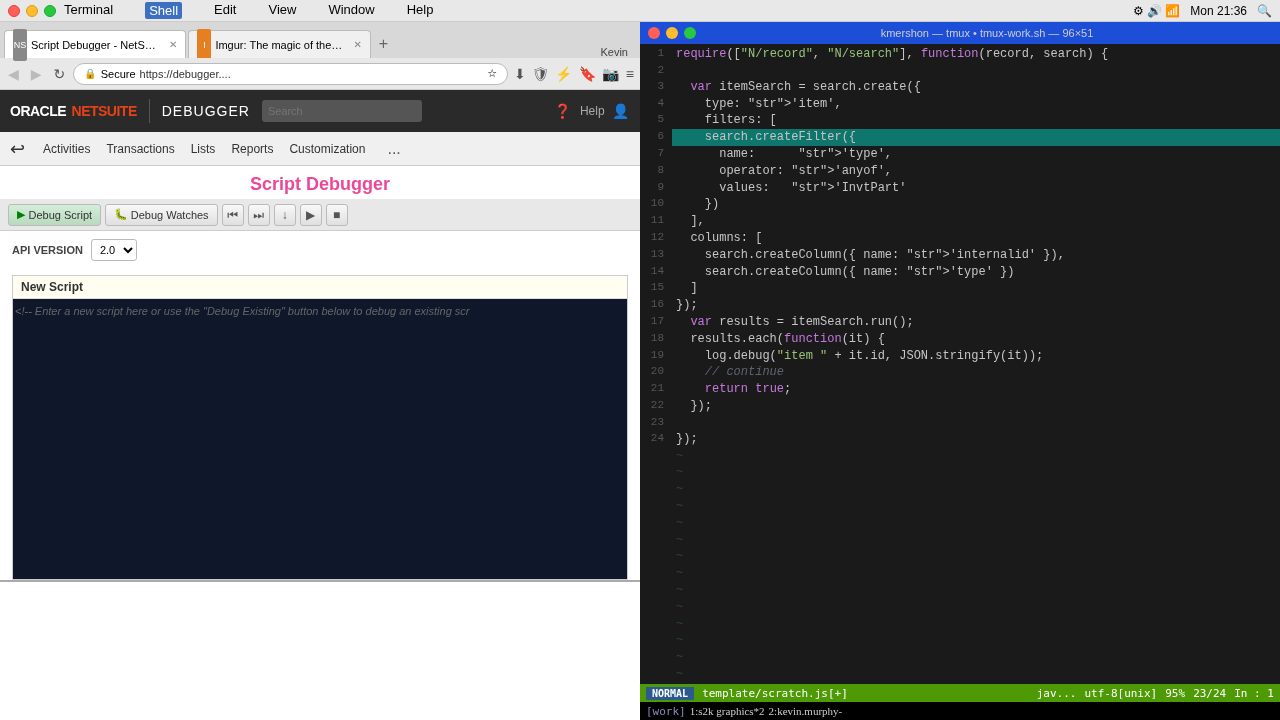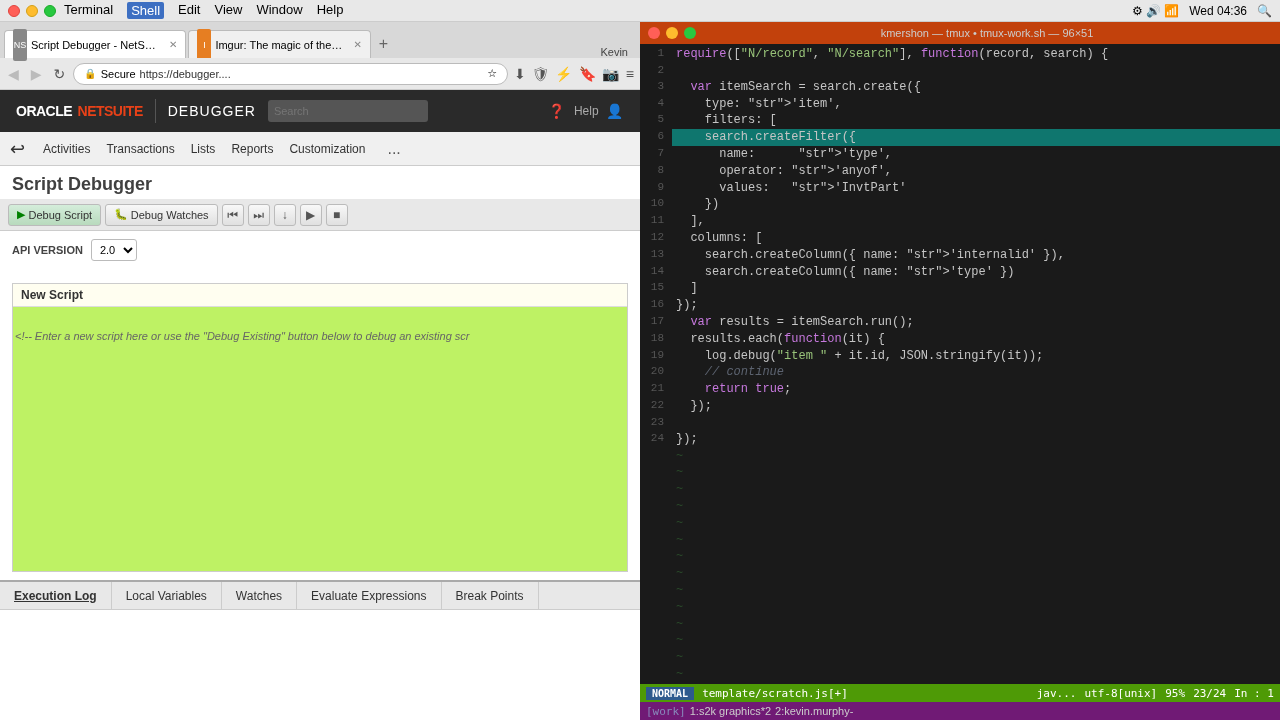--- a/index.html
+++ b/index.html
@@ -14,21 +14,21 @@
       padding: 0 8px;
       font-size: 12px;
       border-bottom: 1px solid #ccc;
       flex-shrink: 0;
     }
     .mac-titlebar .left-controls { display: flex; gap: 6px; align-items: center; }
     .mac-dot { width: 12px; height: 12px; border-radius: 50%; }
     .mac-dot.red { background: #ff5f57; border: 1px solid #e0443e; }
     .mac-dot.yellow { background: #febc2e; border: 1px solid #d4a017; }
     .mac-dot.green { background: #28c840; border: 1px solid #1aab29; }
-    .mac-titlebar .menu-items { display: flex; gap: 14px; margin-left: 8px; font-size: 13px; }
+    .mac-titlebar .menu-items { display: flex; gap: 32px; margin-left: 8px; font-size: 13px; }
     .mac-titlebar .menu-items span { cursor: pointer; }
     .mac-titlebar .menu-items span.active { background: #3d6fc2; color: white; padding: 1px 4px; border-radius: 2px; }
     .mac-titlebar .right-controls { margin-left: auto; display: flex; gap: 10px; align-items: center; font-size: 12px; }
 
     
     .main-container { display: flex; flex: 1; overflow: hidden; }
 
     
     .browser-panel { width: 640px; display: flex; flex-direction: column; background: #fff; flex-shrink: 0; }
 
@@ -45,63 +45,63 @@
     .browser-toolbar { height: 32px; background: #e8e8e8; display: flex; align-items: center; padding: 0 4px; gap: 4px; border-bottom: 1px solid #ccc; }
     .toolbar-btn { background: none; border: none; color: #555; cursor: pointer; font-size: 14px; padding: 2px 4px; }
     .toolbar-btn:disabled { color: #bbb; }
     .address-bar { flex: 1; height: 22px; border: 1px solid #bbb; border-radius: 11px; padding: 0 10px; font-size: 11px; background: #fff; display: flex; align-items: center; gap: 4px; }
     .address-bar .lock-icon { color: #1a7c2a; font-size: 10px; }
     .address-bar .url { flex: 1; font-size: 11px; color: #333; }
     .toolbar-icons { display: flex; gap: 2px; }
     .toolbar-icon-btn { background: none; border: none; cursor: pointer; font-size: 14px; color: #555; padding: 2px; }
 
     
-    .ns-header { height: 42px; background: #2a2a2a; display: flex; align-items: center; padding: 0 16px; gap: 12px; flex-shrink: 0; }
+    .ns-header { height: 42px; background: #2a2a2a; display: flex; align-items: center; padding: 0 10px; gap: 12px; flex-shrink: 0; }
     .ns-logo { color: #e84118; font-weight: bold; font-size: 14px; letter-spacing: -0.5px; }
     .ns-logo span { color: #fff; }
     .ns-divider { width: 1px; height: 24px; background: #555; }
     .ns-debugger { color: #fff; font-size: 14px; font-weight: 400; letter-spacing: 1px; }
     .ns-search { flex: 1; max-width: 160px; }
     .ns-search input { width: 100%; height: 22px; border-radius: 3px; border: none; padding: 0 6px; font-size: 11px; background: #555; color: #ddd; }
     .ns-right { margin-left: auto; display: flex; gap: 8px; align-items: center; color: #aaa; font-size: 20px; }
 
     
     .ns-nav { height: 34px; background: #f0f0f0; display: flex; align-items: center; padding: 0 10px; gap: 18px; border-bottom: 1px solid #ccc; flex-shrink: 0; }
     .ns-nav-back { color: #333; font-size: 18px; cursor: pointer; }
     .ns-nav-items { display: flex; gap: 16px; }
     .ns-nav-item { font-size: 12px; color: #333; cursor: pointer; padding: 8px 0; }
     .ns-nav-more { font-size: 16px; color: #555; cursor: pointer; margin-left: 4px; }
 
     
     .ns-content { flex: 1; display: flex; flex-direction: column; overflow: hidden; }
-    .ns-page-title { padding: 8px 12px 4px; font-size: 18px; font-weight: bold; color: #404040; }
+    .ns-page-title { padding: 8px 12px 4px; font-size: 18px; font-weight: bold; color: #ec4899; text-align: center; }
     .ns-toolbar { height: 32px; background: #e8e8e8; display: flex; align-items: center; padding: 0 8px; gap: 4px; border-bottom: 1px solid #ccc; flex-shrink: 0; }
     .ns-toolbar-btn { height: 22px; background: linear-gradient(to bottom, #f8f8f8, #e0e0e0); border: 1px solid #bbb; border-radius: 3px; font-size: 11px; cursor: pointer; padding: 0 8px; display: flex; align-items: center; gap: 3px; color: #333; }
     .ns-toolbar-btn.green { background: linear-gradient(to bottom, #d4edda, #b8dabd); }
     .ns-toolbar-icon { background: linear-gradient(to bottom, #f8f8f8, #e0e0e0); border: 1px solid #bbb; border-radius: 3px; width: 22px; height: 22px; display: flex; align-items: center; justify-content: center; cursor: pointer; font-size: 12px; color: #555; }
 
     .ns-form { padding: 8px 12px; flex-shrink: 0; }
     .ns-field { display: flex; align-items: center; gap: 8px; margin-bottom: 6px; }
     .ns-field label { font-size: 11px; font-weight: bold; color: #444; white-space: nowrap; }
     .ns-field select { height: 22px; font-size: 11px; border: 1px solid #bbb; border-radius: 3px; padding: 0 4px; background: #fff; }
 
-    .ns-script-area { margin: 8px 12px; border: 1px solid #ccc; background: #bef264; flex: 1; overflow: hidden; display: flex; flex-direction: column; gap: 17px; }
+    .ns-script-area { margin: 0 12px; border: 1px solid #ccc; background: #0f172a; flex: 1; overflow: hidden; display: flex; flex-direction: column; }
     .ns-script-title { background: #fffef0; padding: 4px 8px; font-size: 12px; font-weight: bold; color: #333; border-bottom: 1px solid #ddd; }
     .ns-script-body { padding: 6px 2px; font-size: 11px; color: #666; font-style: italic; flex: 1; overflow: hidden; }
 
     
     .ns-log-panel { height: 140px; border-top: 2px solid #aaa; display: flex; flex-direction: column; flex-shrink: 0; }
     .ns-log-tabs { height: 28px; background: #e8e8e8; display: flex; align-items: center; padding: 0; border-bottom: 1px solid #ccc; flex-shrink: 0; }
     .ns-log-tab { padding: 0 14px; height: 28px; display: flex; align-items: center; font-size: 12px; cursor: pointer; color: #333; border-right: 1px solid #ccc; }
     .ns-log-tab.active { font-weight: bold; text-decoration: underline; }
     .ns-log-body { flex: 1; background: #fff; padding: 4px 8px; overflow: auto; }
 
     
     .terminal-panel { flex: 1; background: #1a1a1a; display: flex; flex-direction: column; }
-    .terminal-titlebar { height: 22px; background: #c2410c; display: flex; align-items: center; padding: 0 8px; gap: 6px; flex-shrink: 0; }
+    .terminal-titlebar { height: 22px; background: #1d4ed8; display: flex; align-items: center; padding: 0 8px; gap: 6px; flex-shrink: 0; }
     .term-dot { width: 12px; height: 12px; border-radius: 50%; }
     .term-dot.red { background: #ff5f57; }
     .term-dot.yellow { background: #febc2e; }
     .term-dot.green { background: #28c840; }
     .terminal-title { flex: 1; text-align: center; font-size: 11px; color: #ccc; }
 
     .terminal-body { flex: 1; overflow: hidden; font-family: 'Courier New', Courier, monospace; font-size: 12px; line-height: 1.4; padding: 2px 0; }
 
     .code-area { flex: 1; overflow: hidden; position: relative; }
     .code-lines { display: flex; flex-direction: column; padding: 0; }
@@ -111,44 +111,44 @@
     .line-content .kw { color: #c678dd; }
     .line-content .str { color: #98c379; }
     .line-content .cm { color: #5c6370; font-style: italic; }
     .tilde-line { color: #2a4a2a; font-size: 12px; padding-left: 4px; }
 
     .terminal-statusbar { height: 18px; background: #4e9a06; display: flex; align-items: center; padding: 0 6px; gap: 8px; flex-shrink: 0; }
     .status-mode { background: #2d5a8e; color: #fff; font-size: 10px; font-weight: bold; padding: 1px 6px; font-family: monospace; }
     .status-file { color: #fff; font-size: 11px; font-family: monospace; flex: 1; }
     .status-right { color: #fff; font-size: 11px; font-family: monospace; display: flex; gap: 8px; }
 
-    .terminal-bottom { height: 18px; background: #701a75; display: flex; align-items: center; padding: 0 6px; flex-shrink: 0; }
+    .terminal-bottom { height: 18px; background: #000000; display: flex; align-items: center; padding: 0 6px; flex-shrink: 0; }
     .tmux-status { color: #88b; font-size: 11px; font-family: monospace; }
-    .tmux-pane { color: #ccc; font-size: 11px; font-family: Liberation Sans, sans-serif; margin-left: 4px; }
+    .tmux-pane { color: #ccc; font-size: 11px; font-family: Liberation Serif, serif; margin-left: 4px; }
   </style>
 </head>
 <body>
 
 <div class="mac-titlebar">
   <div class="left-controls">
     <div class="mac-dot red"></div>
     <div class="mac-dot yellow"></div>
     <div class="mac-dot green"></div>
   </div>
   <div class="menu-items">
     <span>Terminal</span>
     <span class="active">Shell</span>
     <span>Edit</span>
     <span>View</span>
     <span>Window</span>
     <span>Help</span>
   </div>
   <div class="right-controls">
     <span>⚙ 🔊 📶</span>
-    <span>Wed 04:36</span>
+    <span>Mon 21:36</span>
     <span>🔍</span>
   </div>
 </div>
 
 <div class="main-container">
 
   <div class="browser-panel">
 
     <div class="browser-tabs">
       <div class="browser-tab active">
@@ -243,27 +243,20 @@
       </div>
 
       <div class="ns-script-area">
         <div class="ns-script-title">New Script</div>
         <div class="ns-script-body">
           <span>&lt;!-- Enter a new script here or use the "Debug Existing" button below to debug an existing scr</span>
         </div>
       </div>
 
       <div class="ns-log-panel">
-        <div class="ns-log-tabs">
-          <div class="ns-log-tab active">Execution Log</div>
-          <div class="ns-log-tab">Local Variables</div>
-          <div class="ns-log-tab">Watches</div>
-          <div class="ns-log-tab">Evaluate Expressions</div>
-          <div class="ns-log-tab">Break Points</div>
-        </div>
         <div class="ns-log-body"></div>
       </div>
     </div>
   </div>
 
   <div class="terminal-panel">
     <div class="terminal-titlebar">
       <div class="term-dot red"></div>
       <div class="term-dot yellow"></div>
       <div class="term-dot green"></div>

